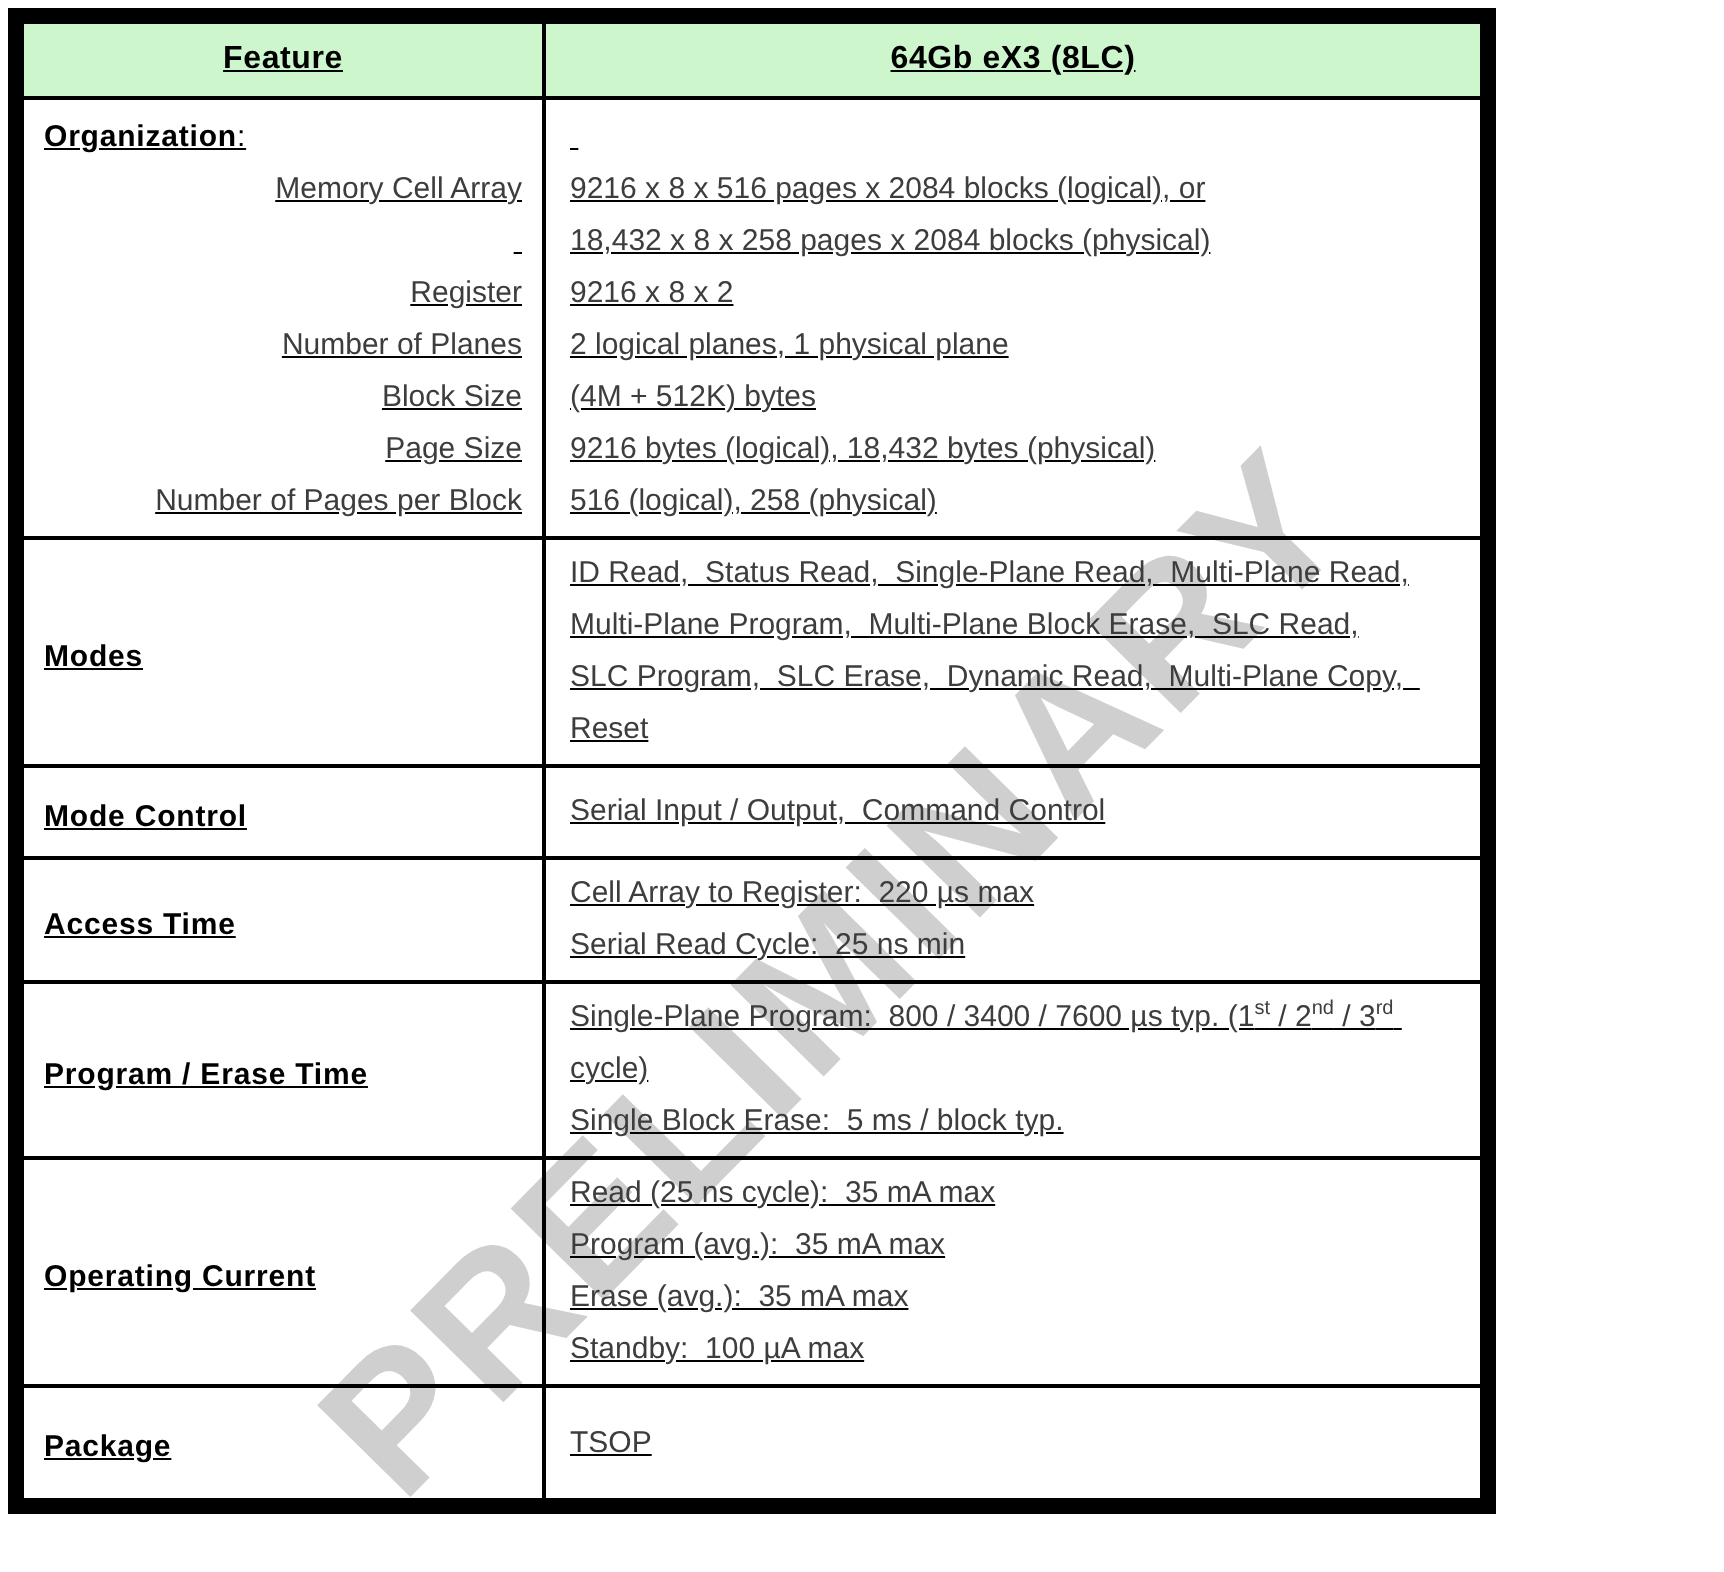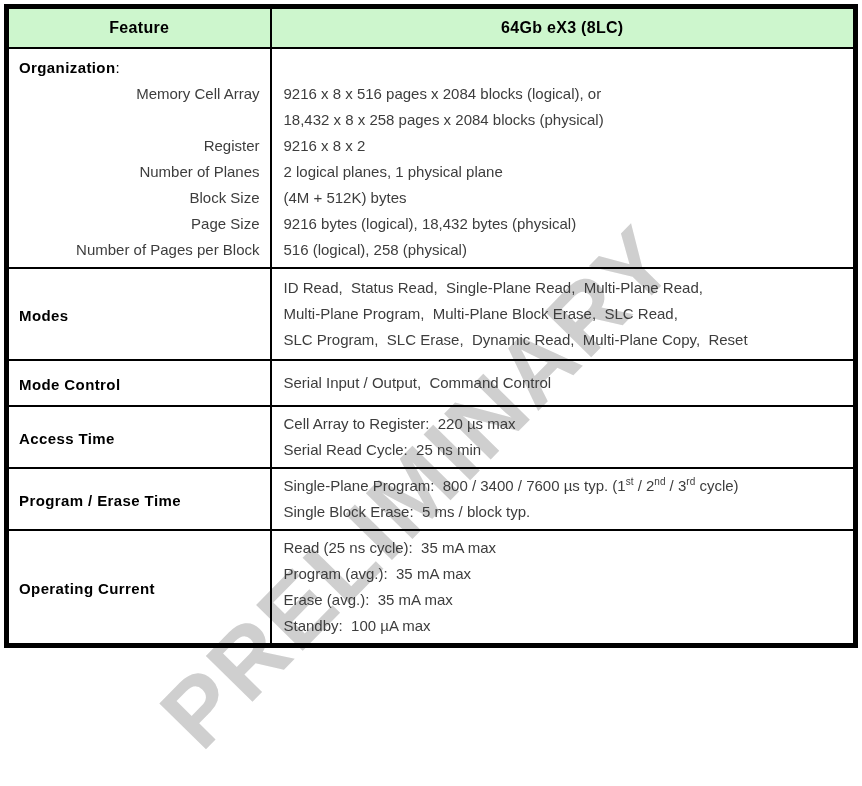--- a/index.html
+++ b/index.html
@@ -28,23 +28,24 @@
 
   .spec-table-wrap {
     position: absolute;
     left: 4px; top: 4px;
     z-index: 1;
   }
 
   table.spec-table {
     border-collapse: collapse;
     table-layout: fixed;
-    width: 854px;
-    border: 5px solid #000000;
+    width: 744px;
+    border: 8px solid #000000;
     background: transparent;
+    text-decoration: underline;
   }
   col.c1 { width: 264px; }
   th, td { border: 2px solid #000; box-sizing: border-box; }
 
   thead th {
     height: 41px;
     background: #cdf6cd;
     font-size: 16px;
     font-weight: bold;
     color: #000;
@@ -173,15 +174,23 @@
           <td class="label-cell">
             <div class="line">Operating Current</div>
           </td>
           <td class="value-cell">
             <div class="line">Read (25 ns cycle):  35 mA max</div>
             <div class="line">Program (avg.):  35 mA max</div>
             <div class="line">Erase (avg.):  35 mA max</div>
             <div class="line">Standby:  100 µA max</div>
           </td>
         </tr>
+        <tr>
+          <td class="label-cell">
+            <div class="line">Package</div>
+          </td>
+          <td class="value-cell">
+            <div class="line">TSOP</div>
+          </td>
+        </tr>
       </tbody>
   </table>
 </div>
 
 </body></html>

